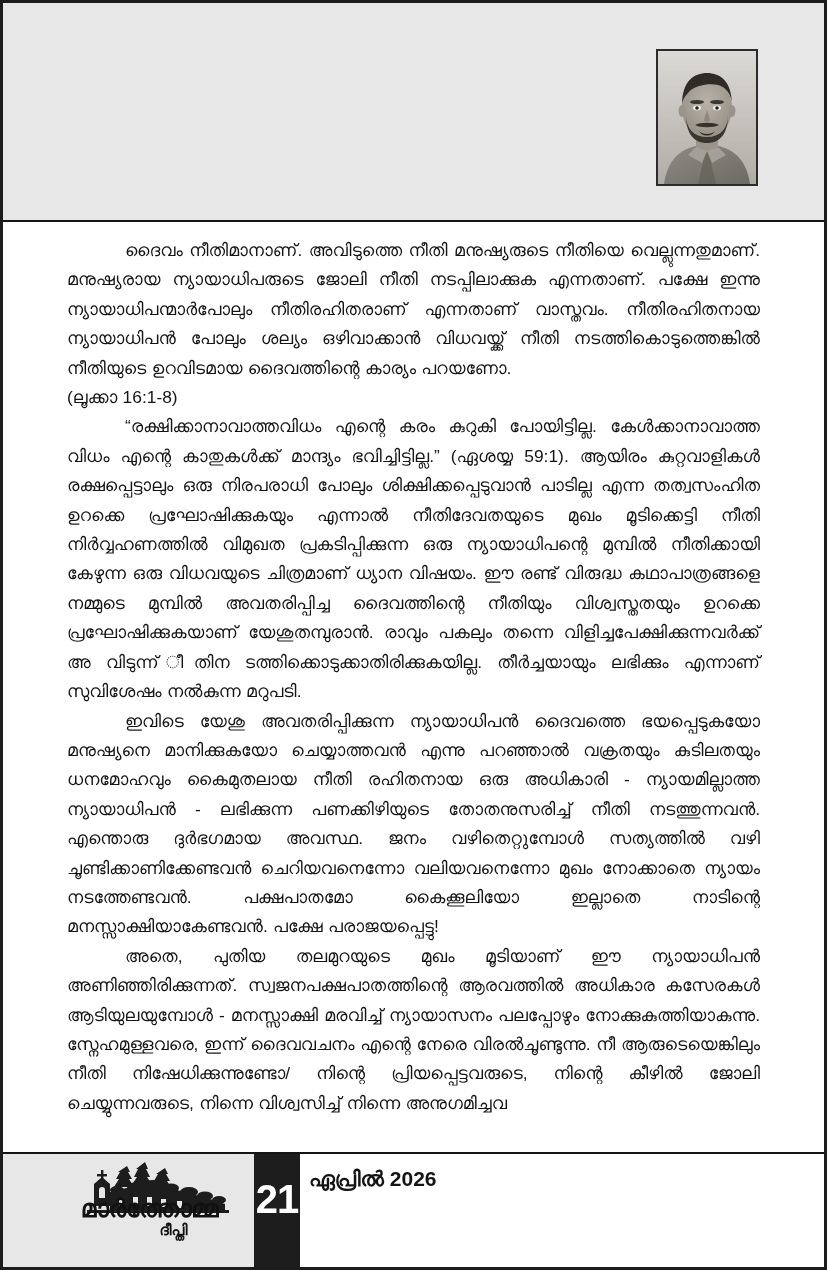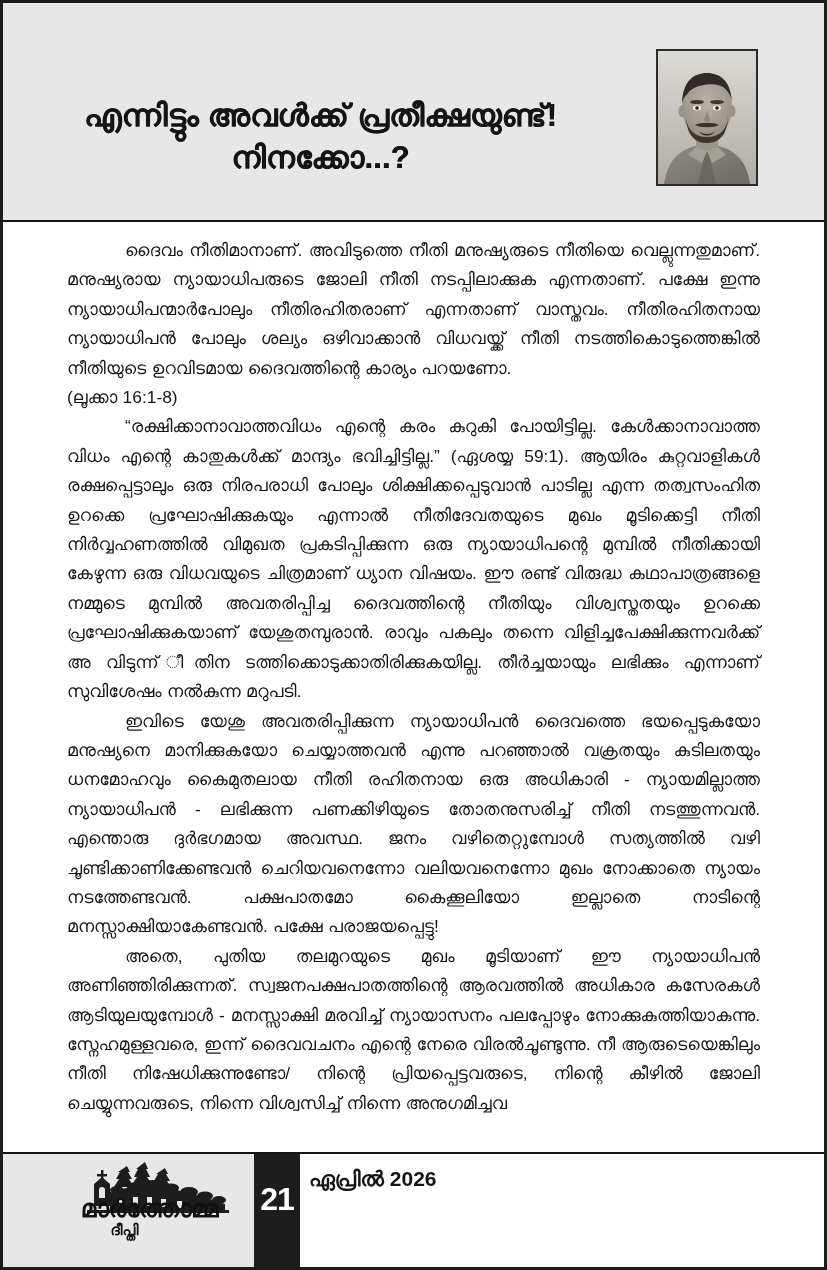--- a/index.html
+++ b/index.html
@@ -149,41 +149,41 @@
     font-size: 25px;
     color: #111111;
     line-height: 1;
     letter-spacing: -0.5px;
   }
   .masthead-sub {
     position: absolute;
     left: 54px;
     top: 62px;
     width: 126px;
-    text-align: left;
+    text-align: center;
     font-family: "Liberation Sans", sans-serif;
     font-weight: bold;
     font-size: 15px;
     color: #111111;
     line-height: 1;
   }
 
   .date-block {
     flex: 0 0 46px;
     width: 46px;
     background: #1d1d1d;
     color: #ffffff;
     display: flex;
     align-items: center;
     justify-content: center;
   }
   .date-number {
     font-family: "Liberation Sans", sans-serif;
     font-weight: bold;
-    font-size: 32px;
+    font-size: 40px;
     color: #ffffff;
     line-height: 1;
     transform: translateY(-12px);
     letter-spacing: -1px;
   }
 
   .date-info {
     flex: 1 1 auto;
     background: #ffffff;
     padding: 14px 0 0 9px;
@@ -207,26 +207,20 @@
     white-space: nowrap;
   }
 </style>
 </head>
 <body>
 
 <div class="page">
 
   <div class="header">
 
-    <div class="header-title-wrap">
-      <h1 class="article-title">
-        <span>എന്നിട്ടും അവൾക്ക് പ്രതീക്ഷയുണ്ട്!</span>
-        <span class="line2">നിനക്കോ...?</span>
-      </h1>
-    </div>
 
     <div class="author-photo">
       <svg viewBox="0 0 98 133" preserveAspectRatio="none">
         <defs>
           <linearGradient id="bgGrad" x1="0" y1="0" x2="0" y2="1">
             <stop offset="0%" stop-color="#dcdad6"></stop>
             <stop offset="100%" stop-color="#b0aca5"></stop>
           </linearGradient>
           <linearGradient id="shirtGrad" x1="0" y1="0" x2="1" y2="1">
             <stop offset="0%" stop-color="#8f8b84"></stop>

